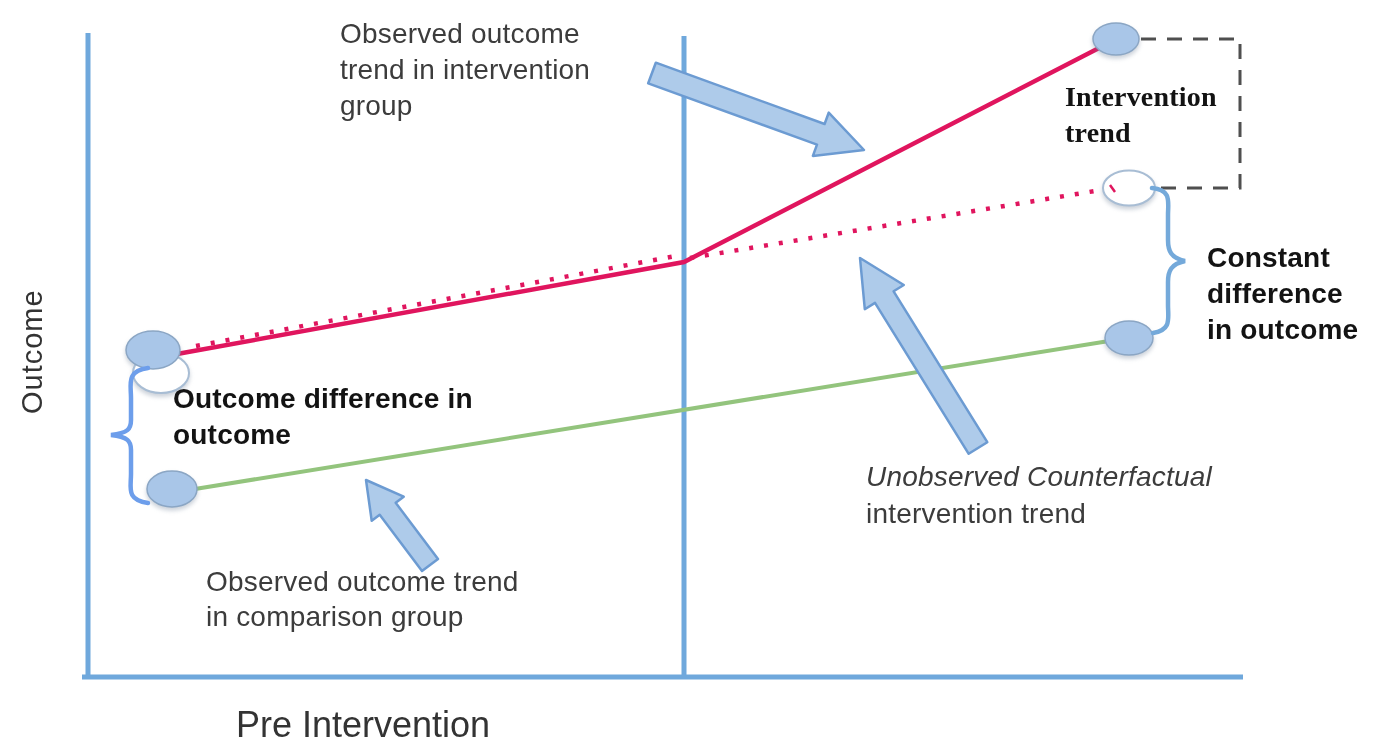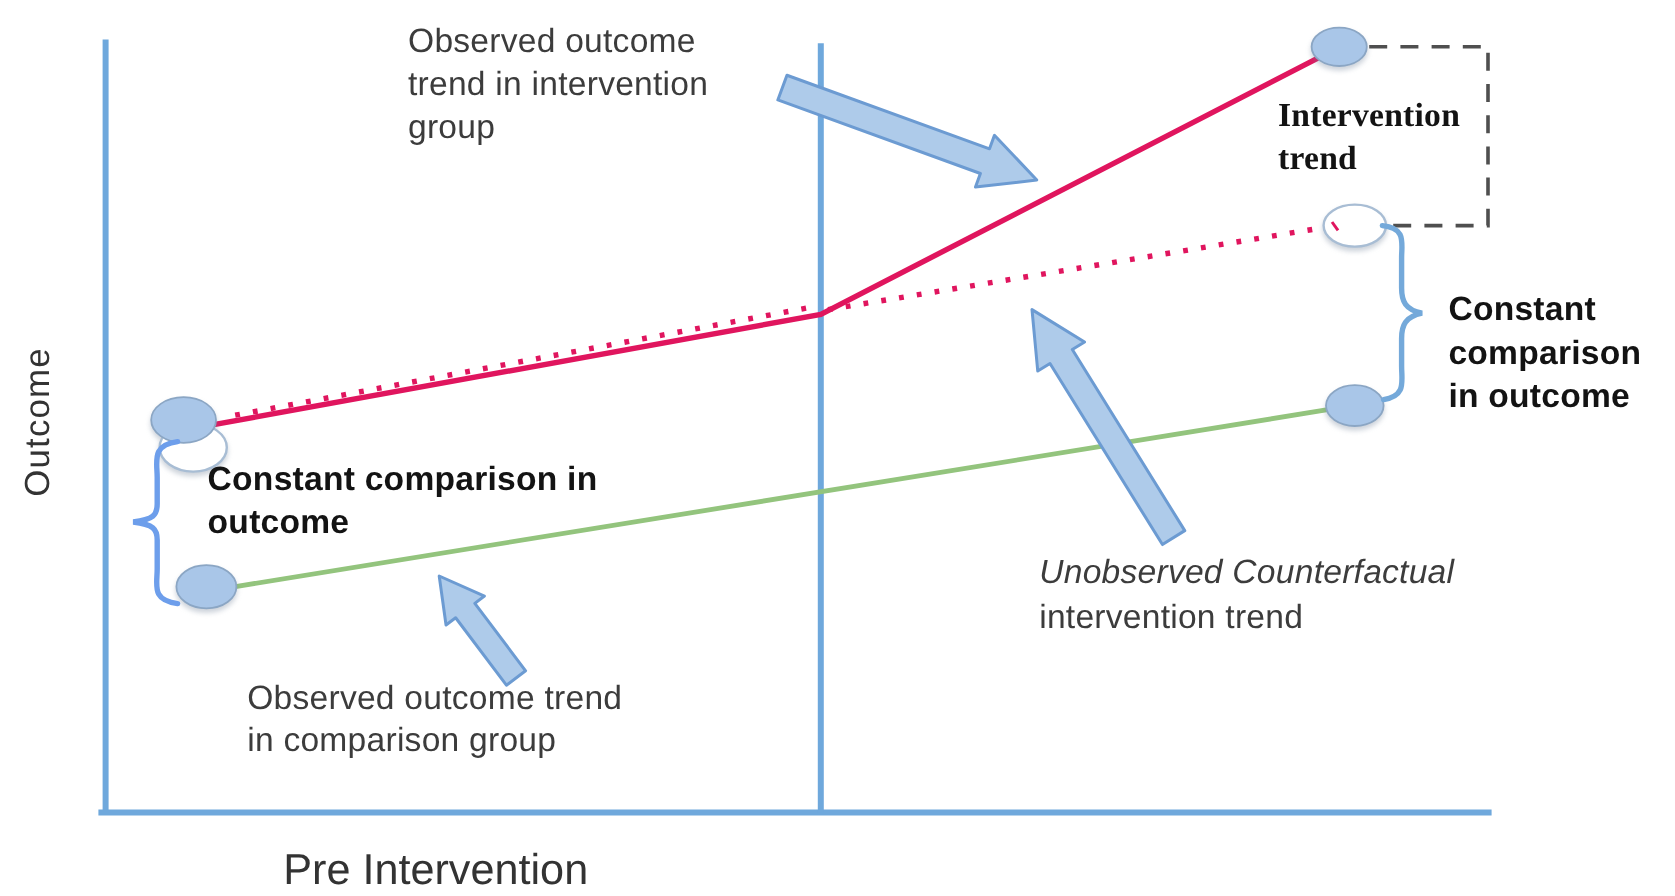--- a/index.html
+++ b/index.html
@@ -93,26 +93,26 @@
     <div>group</div>
   </div>
 
   <div class="lbl bold" style="left:1065px; top:79px;font-family:Liberation Serif, serif;">
     <div>Intervention</div>
     <div>trend</div>
   </div>
 
   <div class="lbl bold" style="left:1207px; top:240px;">
     <div>Constant</div>
-    <div>comparison</div>
+    <div>difference</div>
     <div>in outcome</div>
   </div>
 
   <div class="lbl bold" style="left:173px; top:381px;">
-    <div>Constant comparison in</div>
+    <div>Outcome difference in</div>
     <div>outcome</div>
   </div>
 
   <div class="lbl" style="left:866px; top:458px; line-height:37px;">
     <div class="italic">Unobserved Counterfactual</div>
     <div>intervention trend</div>
   </div>
 
   <div class="lbl" style="left:206px; top:564px; line-height:35px;">
     <div>Observed outcome trend</div>

